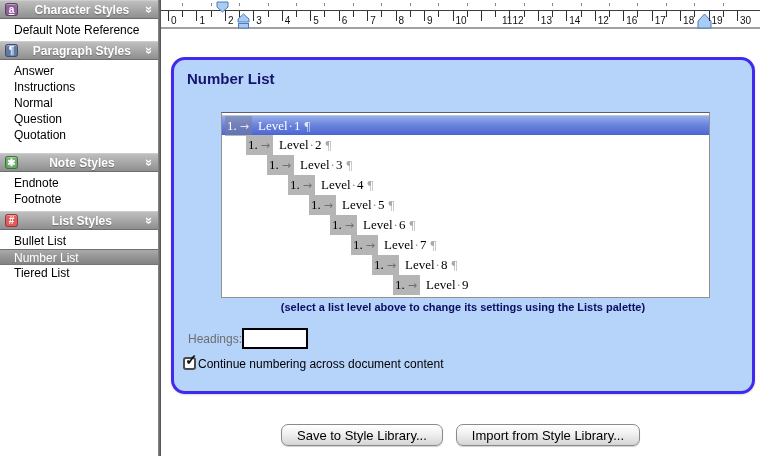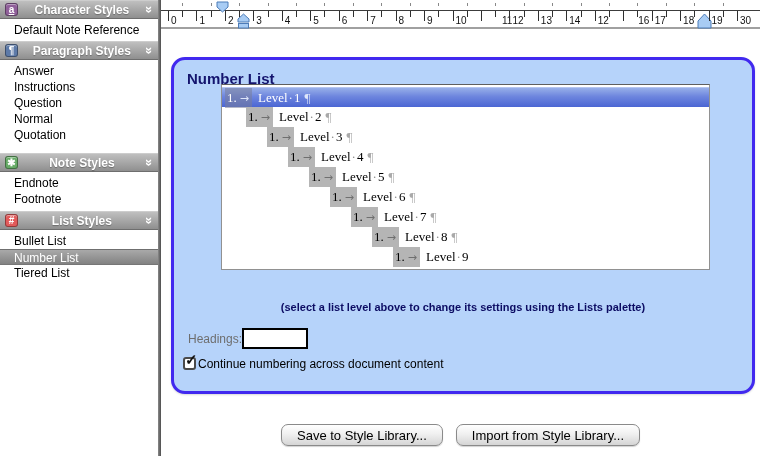--- a/index.html
+++ b/index.html
@@ -54,21 +54,21 @@
   .tick-dot { position:absolute; top:3px; width:1px; height:3px; background:#888; }
   .tick-num { position:absolute; top:15px; font-size:10px; color:#111; }
   .marker { position:absolute; }
 
   
   #panel { position:absolute; left:171px; top:57px; width:584px; height:337px;
     background:#b6d3fa; border:3px solid #4129ef; border-radius:14px;
     box-shadow:0 1px 2px rgba(0,0,0,.15); }
   #panel-title { position:absolute; left:13px; top:10px; font-size:15px; font-weight:bold;
     color:#14146e; }
-  #listbox { position:absolute; left:47px; top:24px; width:489px; height:186px;
+  #listbox { position:absolute; left:47px; top:52px; width:489px; height:186px;
     background:#fff; border:1px solid #919191; border-top-color:#5f5f5f;
     overflow:hidden; padding-top:2px; }
   .lp-row { height:20px; line-height:19px; font-family:"Liberation Serif", serif;
     font-size:13px; white-space:nowrap; color:#000; cursor:default; }
   .lp-row.selected {
     background:linear-gradient(#97afe9 0%, #6d85de 45%, #4b66d3 100%);
     border-top:1px solid #b5c5f1; color:#fff; }
   .chip { display:inline-block; background:#b5b5b5; padding:0 3px 0 2px; }
   .lp-row.selected .chip { background:rgba(120,125,155,.55); }
   .chip .arr { color:#6f6f6f; margin-left:3px; font-family:"DejaVu Sans", sans-serif; font-size:11px; }
@@ -117,22 +117,22 @@
       </div>
       <div class="sb-section" data-name="sidebar-section-paragraph">
         <div class="sec-header" data-name="section-header-paragraph">
           <span class="sec-icon" data-name="paragraph-styles-icon" style="background: rgb(93, 122, 168);">¶</span>
           <span class="sec-label" data-name="section-label">Paragraph Styles</span>
           <span class="sec-chevron" data-name="collapse-chevron-icon">»</span>
         </div>
         <div class="sb-items" data-name="section-items">
           <div class="sb-item" data-name="sidebar-item-answer">Answer</div>
           <div class="sb-item" data-name="sidebar-item-instructions">Instructions</div>
+          <div class="sb-item" data-name="sidebar-item-normal">Normal</div>
           <div class="sb-item" data-name="sidebar-item-question">Question</div>
-          <div class="sb-item" data-name="sidebar-item-normal">Normal</div>
           <div class="sb-item" data-name="sidebar-item-quotation">Quotation</div>
         </div>
       </div>
       <div class="sb-section" data-name="sidebar-section-note">
         <div class="sec-header" data-name="section-header-note">
           <span class="sec-icon" data-name="note-styles-icon" style="background: rgb(102, 171, 102);">✱</span>
           <span class="sec-label" data-name="section-label">Note Styles</span>
           <span class="sec-chevron" data-name="collapse-chevron-icon">»</span>
         </div>
         <div class="sb-items" data-name="section-items">
@@ -225,21 +225,21 @@
       <div class="tick-dot" data-name="ruler-half-dot" style="left: 391.075px;"></div>
       <div class="tick" data-name="ruler-tick" style="left: 405.3px;"></div>
       <span class="tick-num" data-name="ruler-tick-label" style="left: 408.3px;">14</span>
       <div class="tick half" data-name="ruler-half-tick" style="left: 419.525px;"></div>
       <div class="tick-dot" data-name="ruler-half-dot" style="left: 419.525px;"></div>
       <div class="tick" data-name="ruler-tick" style="left: 433.75px;"></div>
       <span class="tick-num" data-name="ruler-tick-label" style="left: 436.75px;">12</span>
       <div class="tick half" data-name="ruler-half-tick" style="left: 447.975px;"></div>
       <div class="tick-dot" data-name="ruler-half-dot" style="left: 447.975px;"></div>
       <div class="tick" data-name="ruler-tick" style="left: 462.2px;"></div>
-      <span class="tick-num" data-name="ruler-tick-label" style="left: 465.2px; margin-left: 12px;">16</span>
+      <span class="tick-num" data-name="ruler-tick-label" style="left: 465.2px;">16</span>
       <div class="tick half" data-name="ruler-half-tick" style="left: 476.425px;"></div>
       <div class="tick-dot" data-name="ruler-half-dot" style="left: 476.425px;"></div>
       <div class="tick" data-name="ruler-tick" style="left: 490.65px;"></div>
       <span class="tick-num" data-name="ruler-tick-label" style="left: 493.65px;">17</span>
       <div class="tick half" data-name="ruler-half-tick" style="left: 504.875px;"></div>
       <div class="tick-dot" data-name="ruler-half-dot" style="left: 504.875px;"></div>
       <div class="tick" data-name="ruler-tick" style="left: 519.1px;"></div>
       <span class="tick-num" data-name="ruler-tick-label" style="left: 522.1px;">18</span>
       <div class="tick half" data-name="ruler-half-tick" style="left: 533.325px;"></div>
       <div class="tick-dot" data-name="ruler-half-dot" style="left: 533.325px;"></div>

